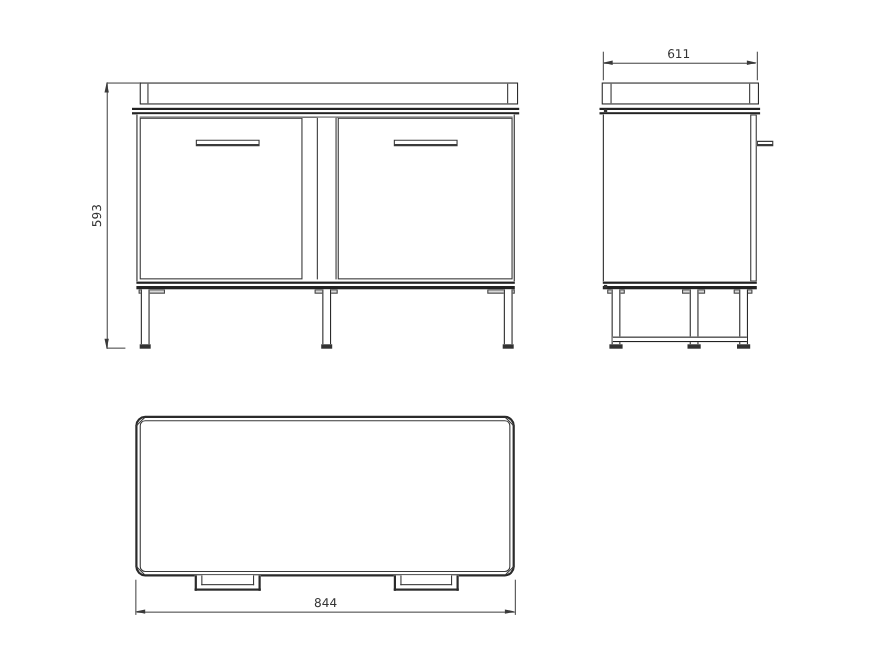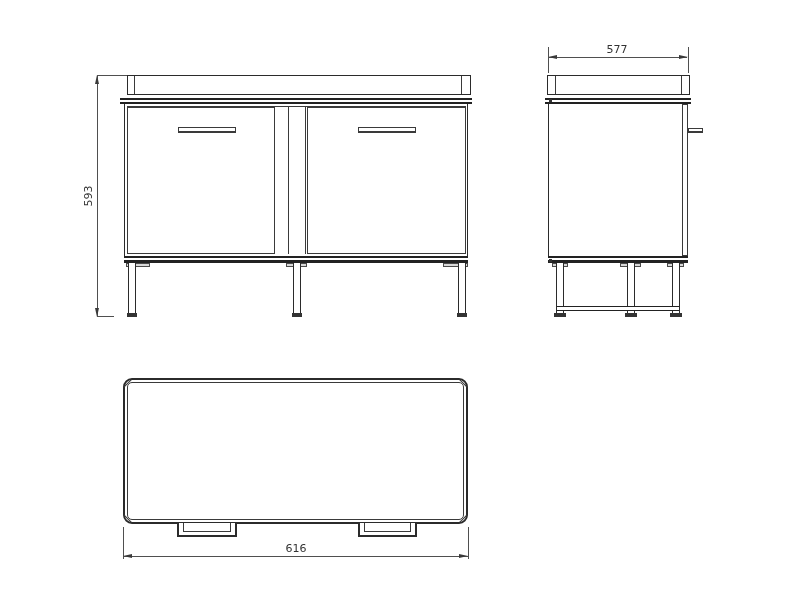--- a/index.html
+++ b/index.html
@@ -71,21 +71,21 @@
     <div class="foot" style="left:457px;top:313px;width:10px;height:4px;"></div>
   </div>
 
   <div>
 
     <div class="dimln" style="left:549px;top:57px;width:138px;height:1px;"></div>
     <div class="arr left" style="left:548px;top:54.5px;"></div>
     <div class="arr right" style="left:679px;top:54.5px;"></div>
     <div class="dimln" style="left:548px;top:47px;width:1px;height:26px;"></div>
     <div class="dimln" style="left:688px;top:47px;width:1px;height:26px;"></div>
-    <div class="lbl" style="left:597px;top:44px;width:40px;">577</div>
+    <div class="lbl" style="left:597px;top:44px;width:40px;">611</div>
 
     <div class="box" style="left:547px;top:75px;width:143px;height:20px;"></div>
     <div class="ln" style="left:555px;top:76px;width:1px;height:18px;"></div>
     <div class="ln" style="left:681px;top:76px;width:1px;height:18px;"></div>
 
     <div class="counter" style="left:545px;top:98px;width:146px;height:6px;"></div>
 
     <div class="box" style="left:548px;top:104px;width:134px;height:152px;border-top:none;border-bottom:none;border-right:none;"></div>
     <div class="box thin" style="left:682px;top:104px;width:6px;height:152px;"></div>
 
@@ -121,16 +121,16 @@
     <div class="box" style="left:177px;top:523px;width:60px;height:14px;border-top:none;border-width:2px;"></div>
     <div class="box thin" style="left:183px;top:523px;width:48px;height:9px;border-top:none;"></div>
     <div class="box" style="left:358px;top:523px;width:59px;height:14px;border-top:none;border-width:2px;"></div>
     <div class="box thin" style="left:364px;top:523px;width:47px;height:9px;border-top:none;"></div>
 
     <div class="dimln" style="left:123px;top:527px;width:1px;height:32px;"></div>
     <div class="dimln" style="left:468px;top:527px;width:1px;height:32px;"></div>
     <div class="dimln" style="left:124px;top:556px;width:344px;height:1px;"></div>
     <div class="arr left" style="left:123px;top:553.5px;"></div>
     <div class="arr right" style="left:459px;top:553.5px;"></div>
-    <div class="lbl" style="left:276px;top:543px;width:40px;">616</div>
+    <div class="lbl" style="left:276px;top:543px;width:40px;">844</div>
   </div>
 
 </div>
 
 </body></html>

